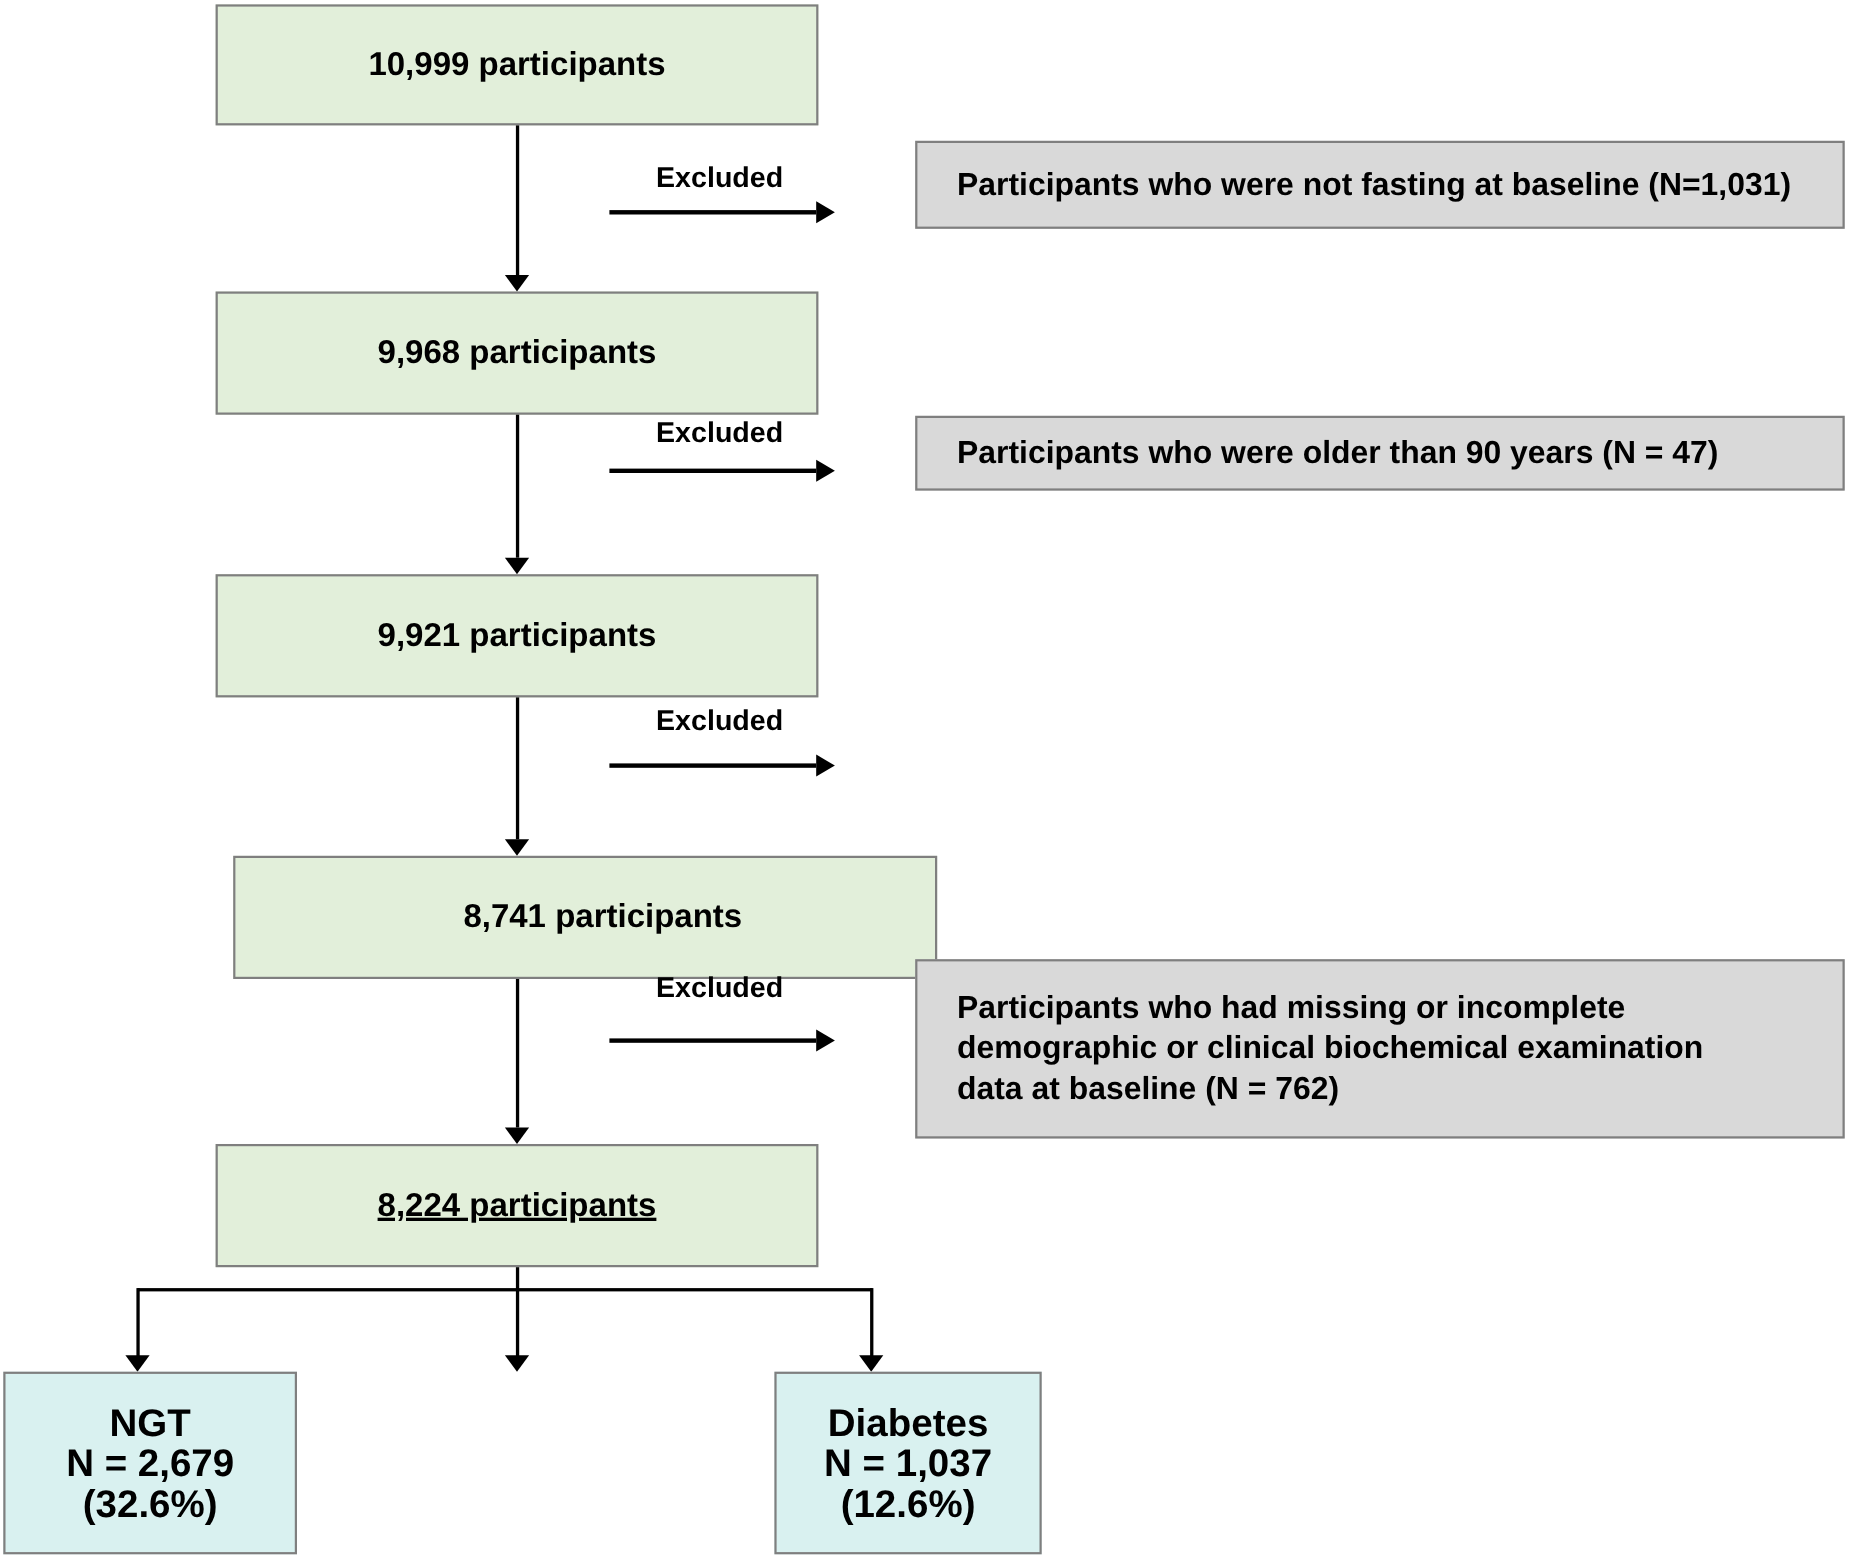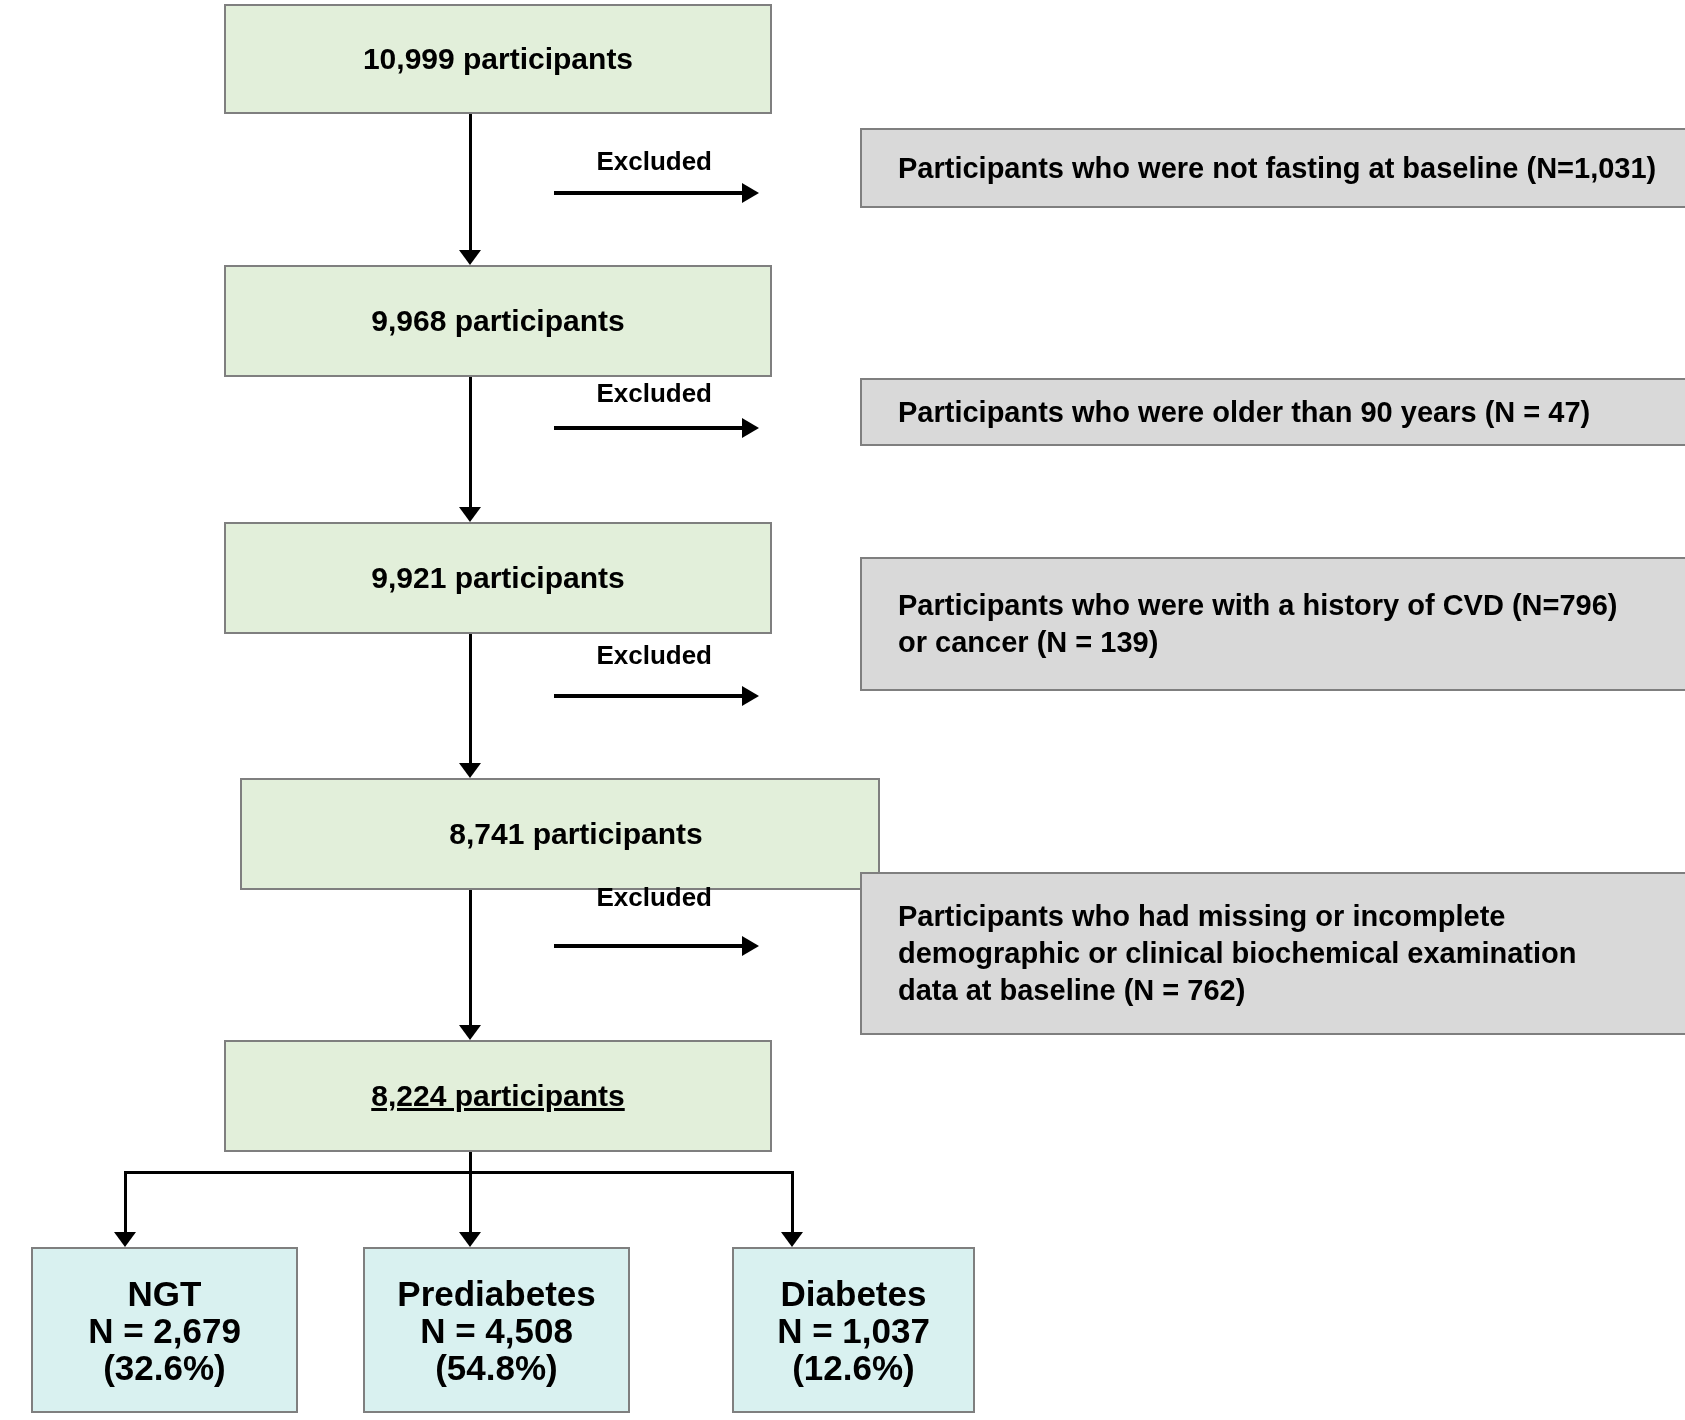--- a/index.html
+++ b/index.html
@@ -3,21 +3,21 @@
 <meta charset="utf-8">
 <style>
   html,body { margin:0; padding:0; background:#ffffff; }
   .stage {
     position:relative; width:1685px; height:1420px; background:#ffffff;
     font-family:"Liberation Sans", sans-serif; font-weight:bold; color:#000;
     overflow:hidden;
   }
   .box {
     position:absolute; box-sizing:border-box; border:2px solid #7f7f7f;
-    display:flex; align-items:center; justify-content:center;margin-left:28px;
+    display:flex; align-items:center; justify-content:center;
   }
   .green { background:#e2efda; font-size:30px; }
   .grayb {
     background:#d9d9d9; justify-content:flex-start; text-align:left;
     padding:0 10px 0 36px; font-size:29px; line-height:37px; white-space:pre;
   }
   .cyan {
     background:#d9f1f0; flex-direction:column; font-size:35px;
     line-height:37px; text-align:center;
   }
@@ -73,42 +73,36 @@
   <div class="excl" style="left:548px; top:640px;">Excluded</div>
   <div class="hline" style="left:554px; top:694px; width:188px;"></div>
   <div class="head-right" style="left:742px; top:686px;"></div>
 
   <div class="excl" style="left:548px; top:882px;">Excluded</div>
   <div class="hline" style="left:554px; top:944px; width:188px;"></div>
   <div class="head-right" style="left:742px; top:936px;"></div>
 
   <div class="box grayb" style="left:832px; top:128px; width:845px; height:80px;">Participants who were not fasting at baseline (N=1,031)</div>
   <div class="box grayb" style="left:832px; top:378px; width:845px; height:68px;">Participants who were older than 90 years (N = 47)</div>
-  <div class="box grayb" style="left:832px; top:557px; width:845px; height:134px;">Participants who were with a history of CVD (N=796)
-or cancer (N = 139)</div>
   <div class="box grayb" style="left:832px; top:872px; width:845px; height:163px;">Participants who had missing or incomplete
 demographic or clinical biochemical examination
 data at baseline (N = 762)</div>
 
   <div class="branchline" style="left:125px; top:1171px; width:668px;"></div>
 
   <div class="vline" style="left:124px; top:1171px; height:62px;"></div>
   <div class="head-down" style="left:114px; top:1232px;"></div>
 
   <div class="vline" style="left:791px; top:1171px; height:62px;"></div>
   <div class="head-down" style="left:781px; top:1232px;"></div>
 
   <div class="box cyan" style="left:3px; top:1247px; width:267px; height:166px;">
     <div>NGT</div>
     <div>N = 2,679 (32.6%)</div>
   </div>
 
-  <div class="box cyan" style="left:335px; top:1247px; width:267px; height:166px;">
-    <div>Prediabetes</div>
-    <div>N = 4,508 (54.8%)</div>
-  </div>
 
   <div class="box cyan" style="left:704px; top:1247px; width:243px; height:166px;">
     <div>Diabetes</div>
     <div>N = 1,037 (12.6%)</div>
   </div>
 
 </div>
 
 </body></html>

